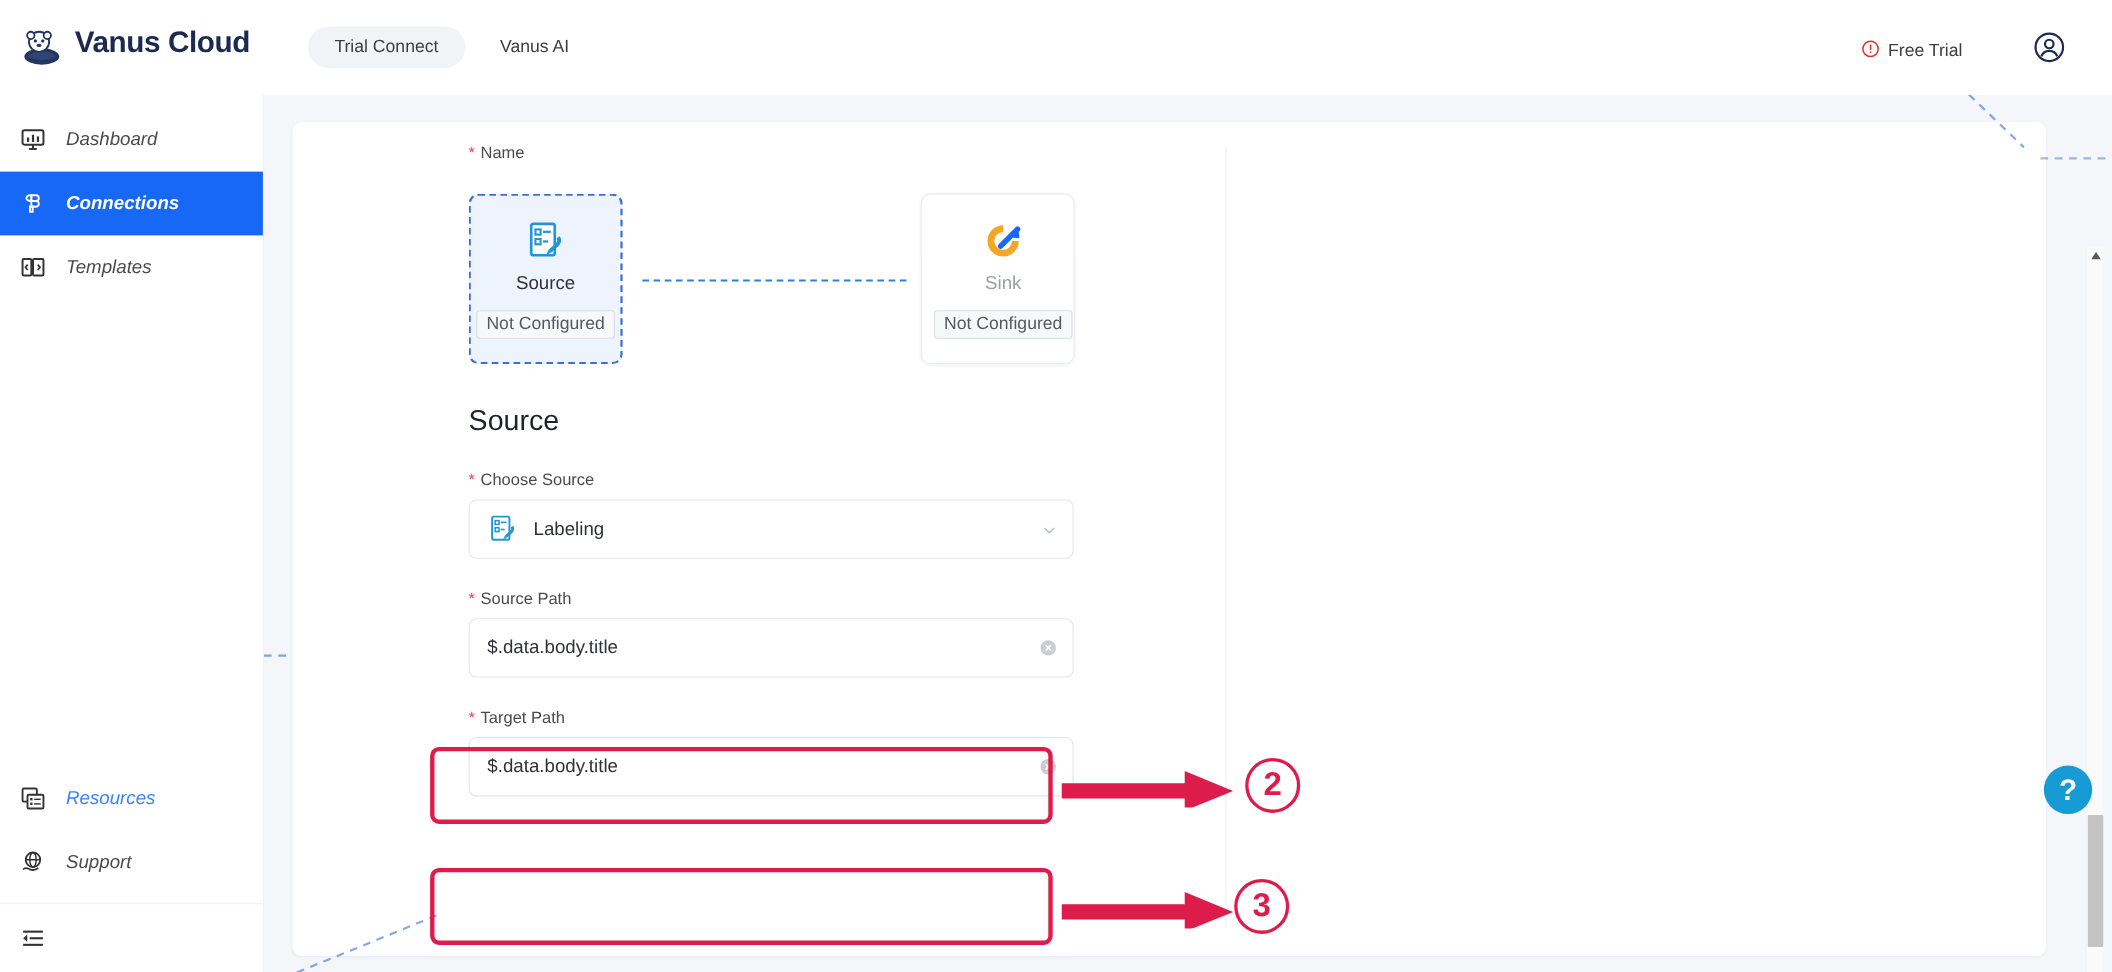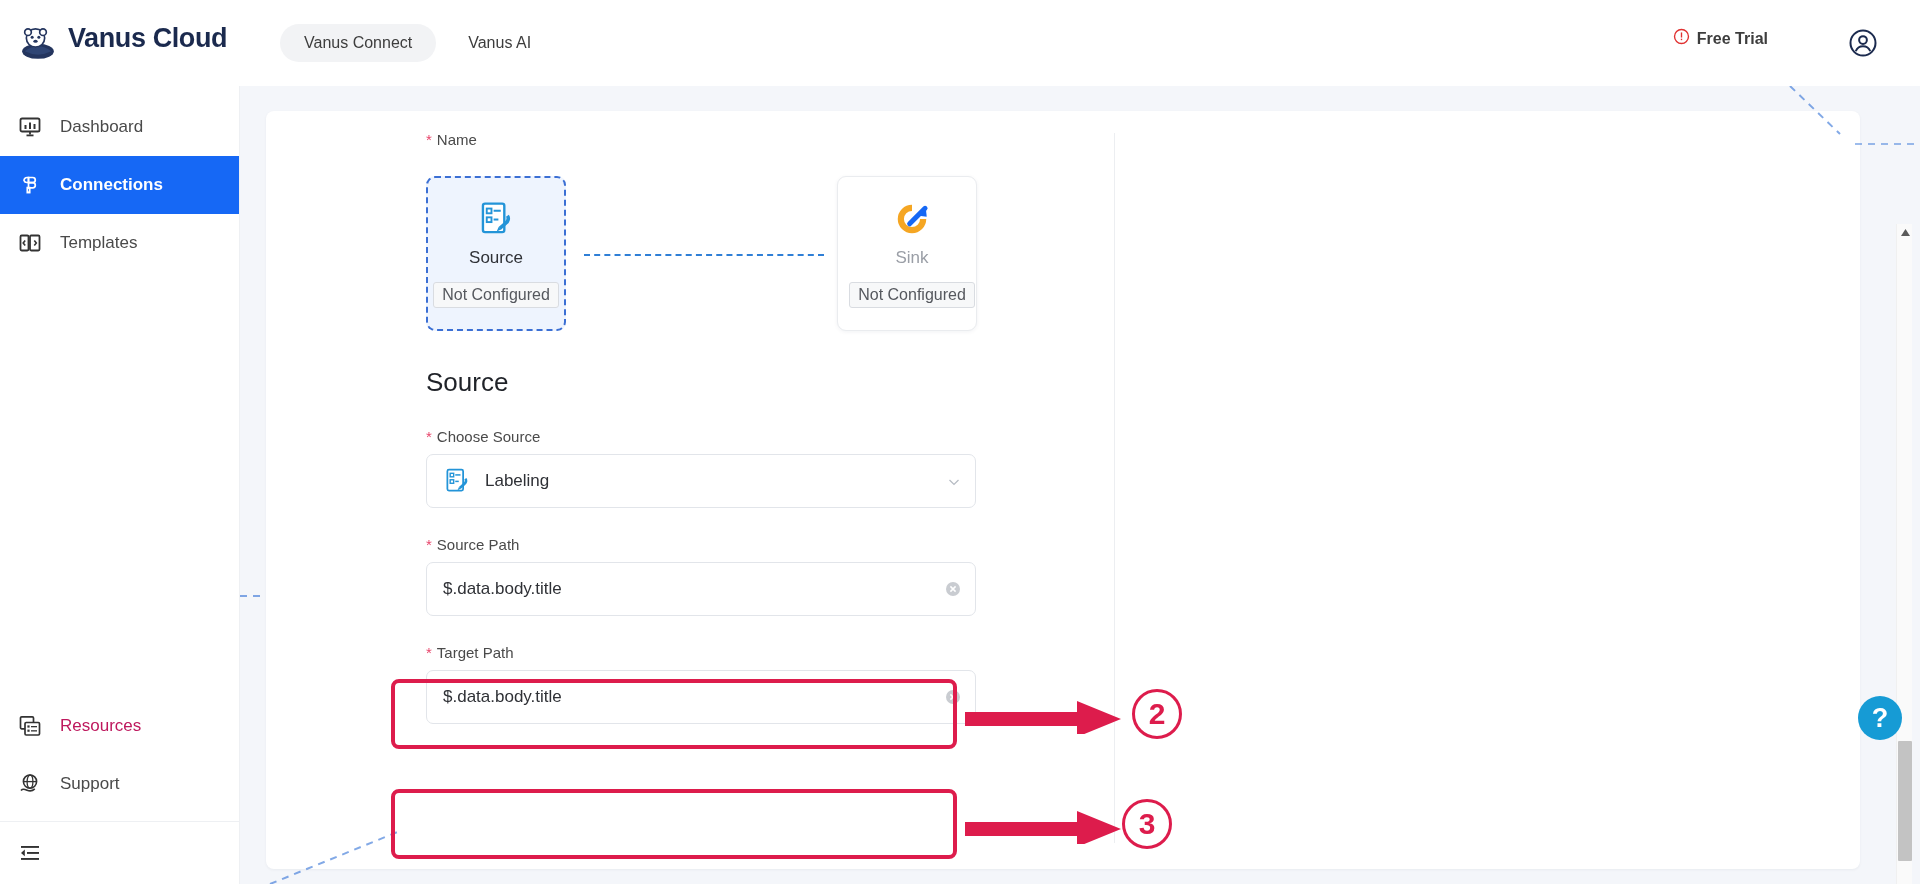--- a/index.html
+++ b/index.html
@@ -24,46 +24,45 @@
     font-size: 27px; font-weight: bold; color: #1b2a4e;
     letter-spacing: -0.4px; margin-left: 10px; white-space: nowrap;
   }
   .tabs { display: flex; align-items: center; margin-left: 42px; gap: 8px; }
   .tab {
     font-size: 16px; color: #3d3d3d; padding: 10px 24px;
     border-radius: 22px; cursor: pointer; white-space: nowrap;
   }
   .tab.active { background: #f2f3f5; }
   .topbar-right {
-    margin-left: auto; display: flex; align-items: flex-start; gap: 80px;
+    margin-left: auto; display: flex; align-items: flex-end; gap: 64px;
     margin-right: 42px;
-    font-weight: bold;
   }
   .trial { display: flex; align-items: center; gap: 7px; font-size: 16px; color: #3d3d3d; }
   .avatar-btn { width: 30px; height: 30px; cursor: pointer; }
 
   
   .sidebar {
     position: absolute; top: 86px; left: 0;
     width: 240px; height: 798px;
     background: #ffffff;
     border-right: 1px solid #eef0f3;
     display: flex; flex-direction: column;
     z-index: 25;
   }
   .nav-top { padding-top: 12px; }
   .nav-item {
     display: flex; align-items: center; gap: 18px;
     height: 58px; padding-left: 18px; cursor: pointer;
-    font-size: 17px; color: #4a4a4a;
+    font-size: 17px; color: #4a4a4a; font-style: italic;
   }
   .nav-item .nav-ico { width: 24px; height: 24px; flex: 0 0 24px; display: block; }
   .nav-item.active { background: #1668f5; color: #ffffff; font-weight: bold; }
   .nav-spacer { flex: 1 1 auto; }
-  .nav-item.link-blue { color: #be185d; }
+  .nav-item.link-blue { color: #3b82f6; }
   .nav-divider { border-top: 1px solid #eef0f3; margin-top: 8px; }
   .nav-collapse {
     height: 62px; display: flex; align-items: center;
     padding-left: 18px; cursor: pointer;
   }
 
   
   .canvas {
     position: absolute; top: 86px; left: 240px;
     width: 1680px; height: 798px;
@@ -212,21 +211,21 @@
         <circle cx="30" cy="11" r="4" fill="#ffffff" stroke="#24355e" stroke-width="2"></circle>
         <circle cx="17" cy="17" r="1.8" fill="#24355e"></circle>
         <circle cx="25" cy="17" r="1.8" fill="#24355e"></circle>
         <ellipse cx="21" cy="22" rx="2.6" ry="1.8" fill="#24355e"></ellipse>
       </svg>
     </span>
     <span class="brand-name">Vanus Cloud</span>
   </div>
 
   <div class="tabs">
-    <div class="tab active">Vanus Connect</div>
+    <div class="tab active">Trial Connect</div>
     <div class="tab">Vanus AI</div>
   </div>
 
   <div class="topbar-right">
     <div class="trial">
       <span>
         <svg width="17" height="17" viewBox="0 0 20 20">
           <circle cx="10" cy="10" r="8.2" fill="none" stroke="#e03131" stroke-width="1.6"></circle>
           <rect x="9.2" y="5.2" width="1.6" height="6" fill="#e03131"></rect>
           <rect x="9.2" y="12.6" width="1.6" height="1.7" fill="#e03131"></rect>

